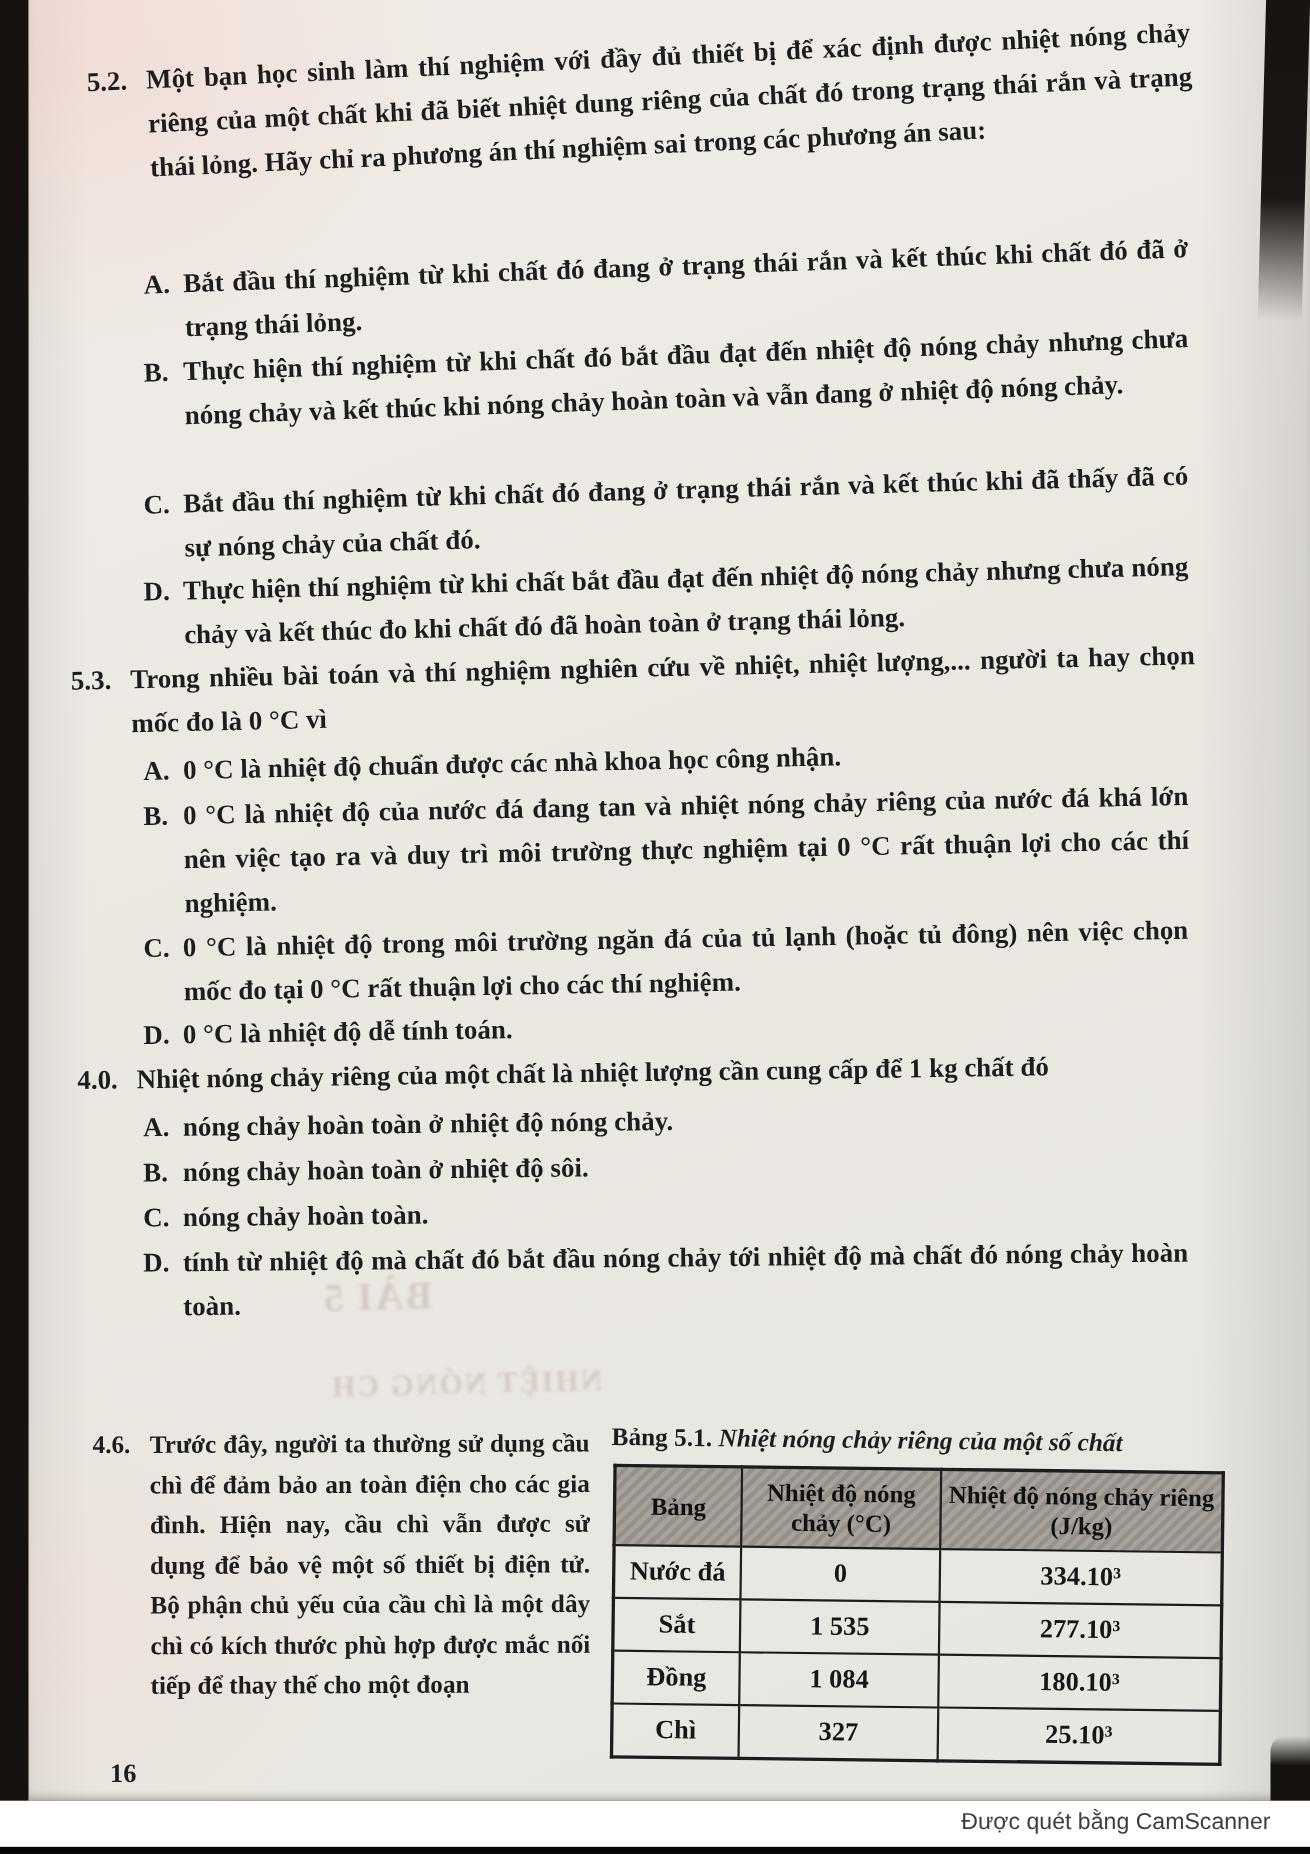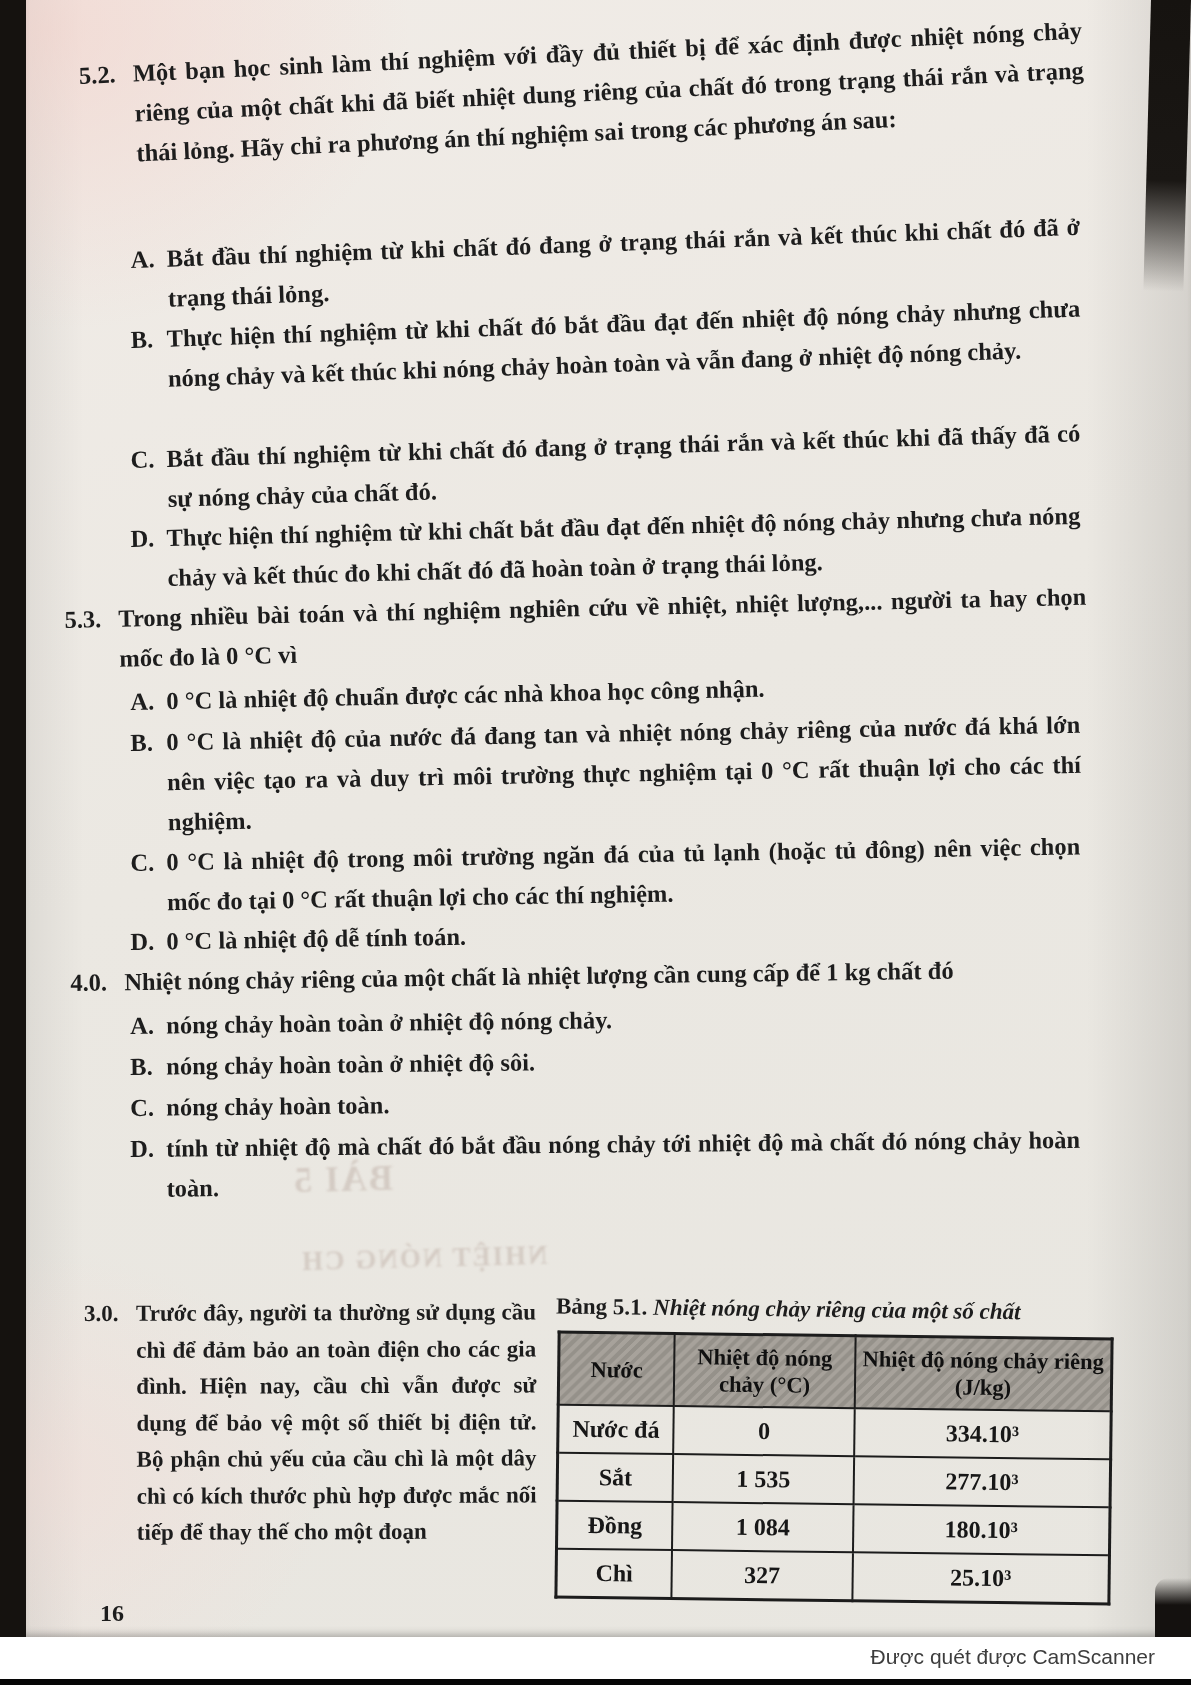--- a/index.html
+++ b/index.html
@@ -169,36 +169,36 @@
   <div class="opt b-c54">
     <span class="optlabel">C.</span>
     <span class="qbody">nóng chảy hoàn toàn.</span>
   </div>
   <div class="opt b-d54">
     <span class="optlabel">D.</span>
     <span class="qbody">tính từ nhiệt độ mà chất đó bắt đầu nóng chảy tới nhiệt độ mà chất đó nóng chảy hoàn toàn.</span>
   </div>
 
   <div class="q b-q55">
-    <span class="qnum">3.0.</span>
+    <span class="qnum">4.6.</span>
     <span class="qbody">Trước đây, người ta thường sử dụng cầu chì để đảm bảo an toàn điện cho các gia đình. Hiện nay, cầu chì vẫn được sử dụng để bảo vệ một số thiết bị điện tử. Bộ phận chủ yếu của cầu chì là một dây chì có kích thước phù hợp được mắc nối tiếp để thay thế cho một đoạn</span>
   </div>
 
   <div class="tbl-caption">
     <span class="cap-label">Bảng 5.1.</span><span class="cap-text"> Nhiệt nóng chảy riêng của một số chất</span>
   </div>
   <table class="tbl">
     <colgroup>
         <col style="width:116px">
         <col style="width:182px">
         <col style="width:258px">
       </colgroup>
     <thead>
       <tr>
-        <th>Nước</th>
+        <th>Bảng</th>
         <th>Nhiệt độ nóng chảy (°C)</th>
         <th>Nhiệt độ nóng chảy riêng (J/kg)</th>
       </tr>
     </thead>
     <tbody>
       <tr>
         <td class="substance">Nước đá</td>
         <td>0</td>
         <td>334.10³</td>
       </tr>
@@ -215,16 +215,16 @@
       <tr>
         <td class="substance">Chì</td>
         <td>327</td>
         <td>25.10³</td>
       </tr>
     </tbody>
   </table>
 
   <div class="page-number">16</div>
   <div class="cam-strip">
-    <span class="cam-text">Được quét được CamScanner</span>
+    <span class="cam-text">Được quét bằng CamScanner</span>
   </div>
   <div class="bottom-bar"></div>
 </div>
 
 </body></html>

